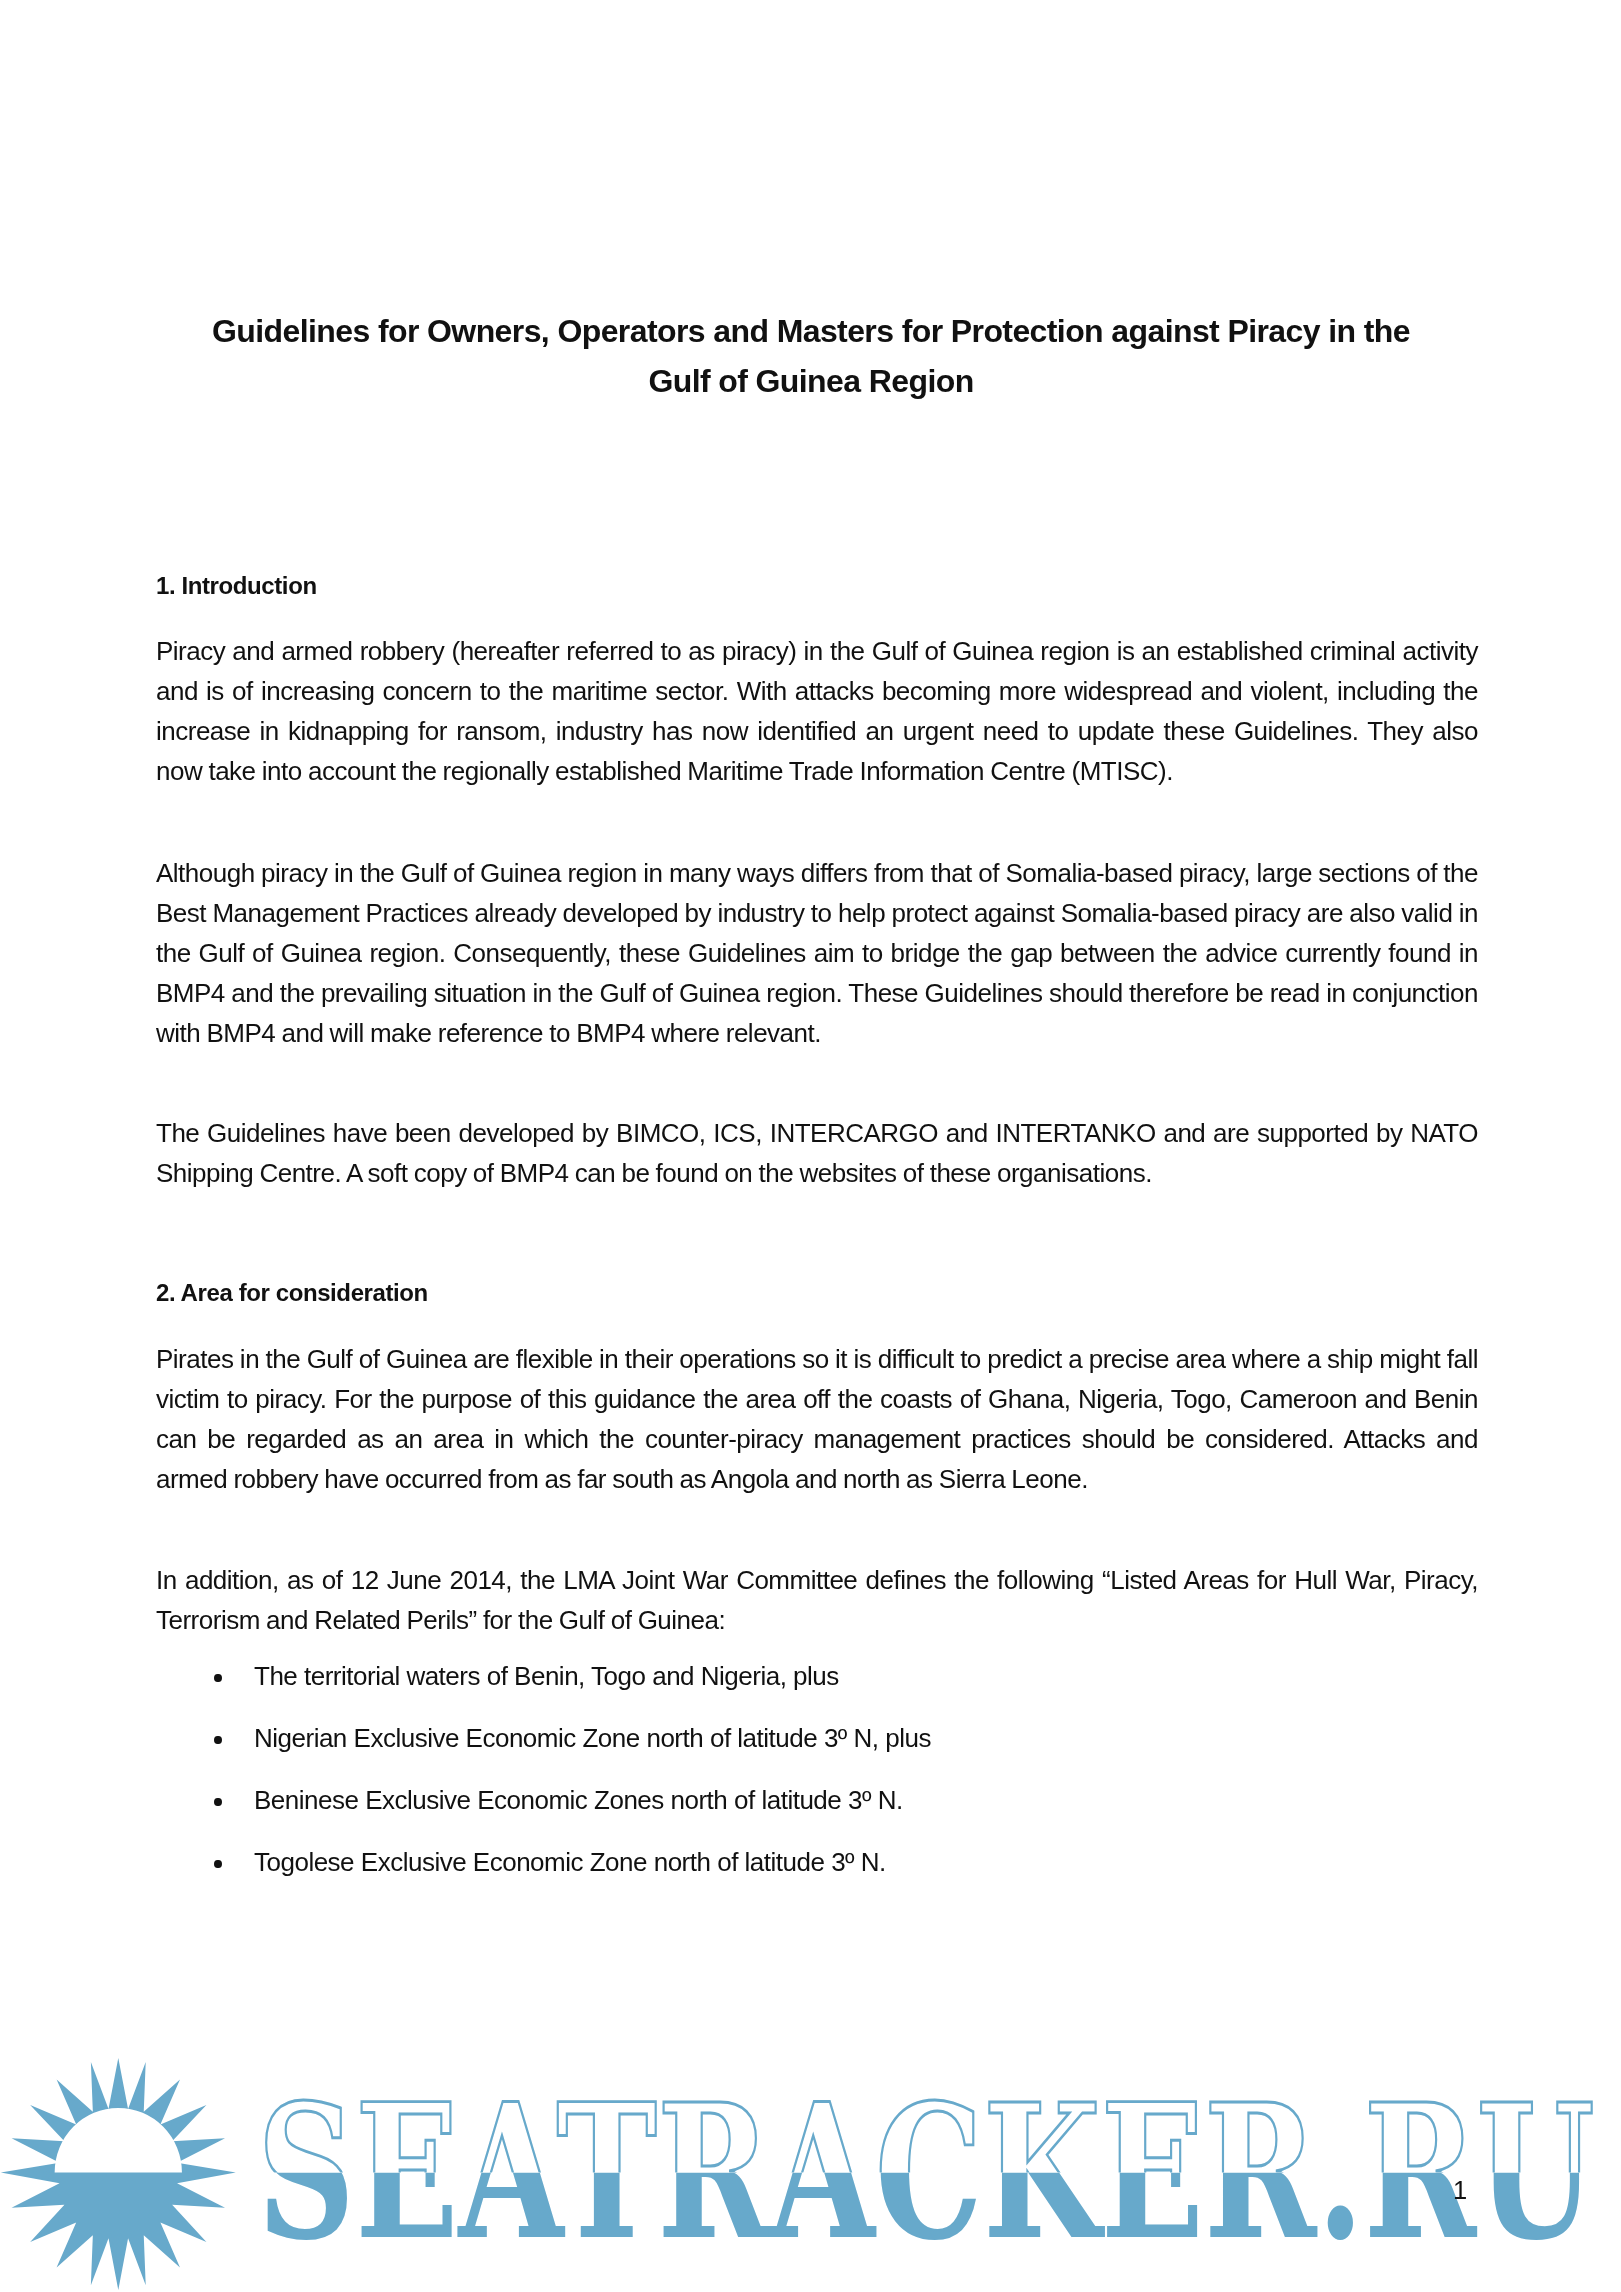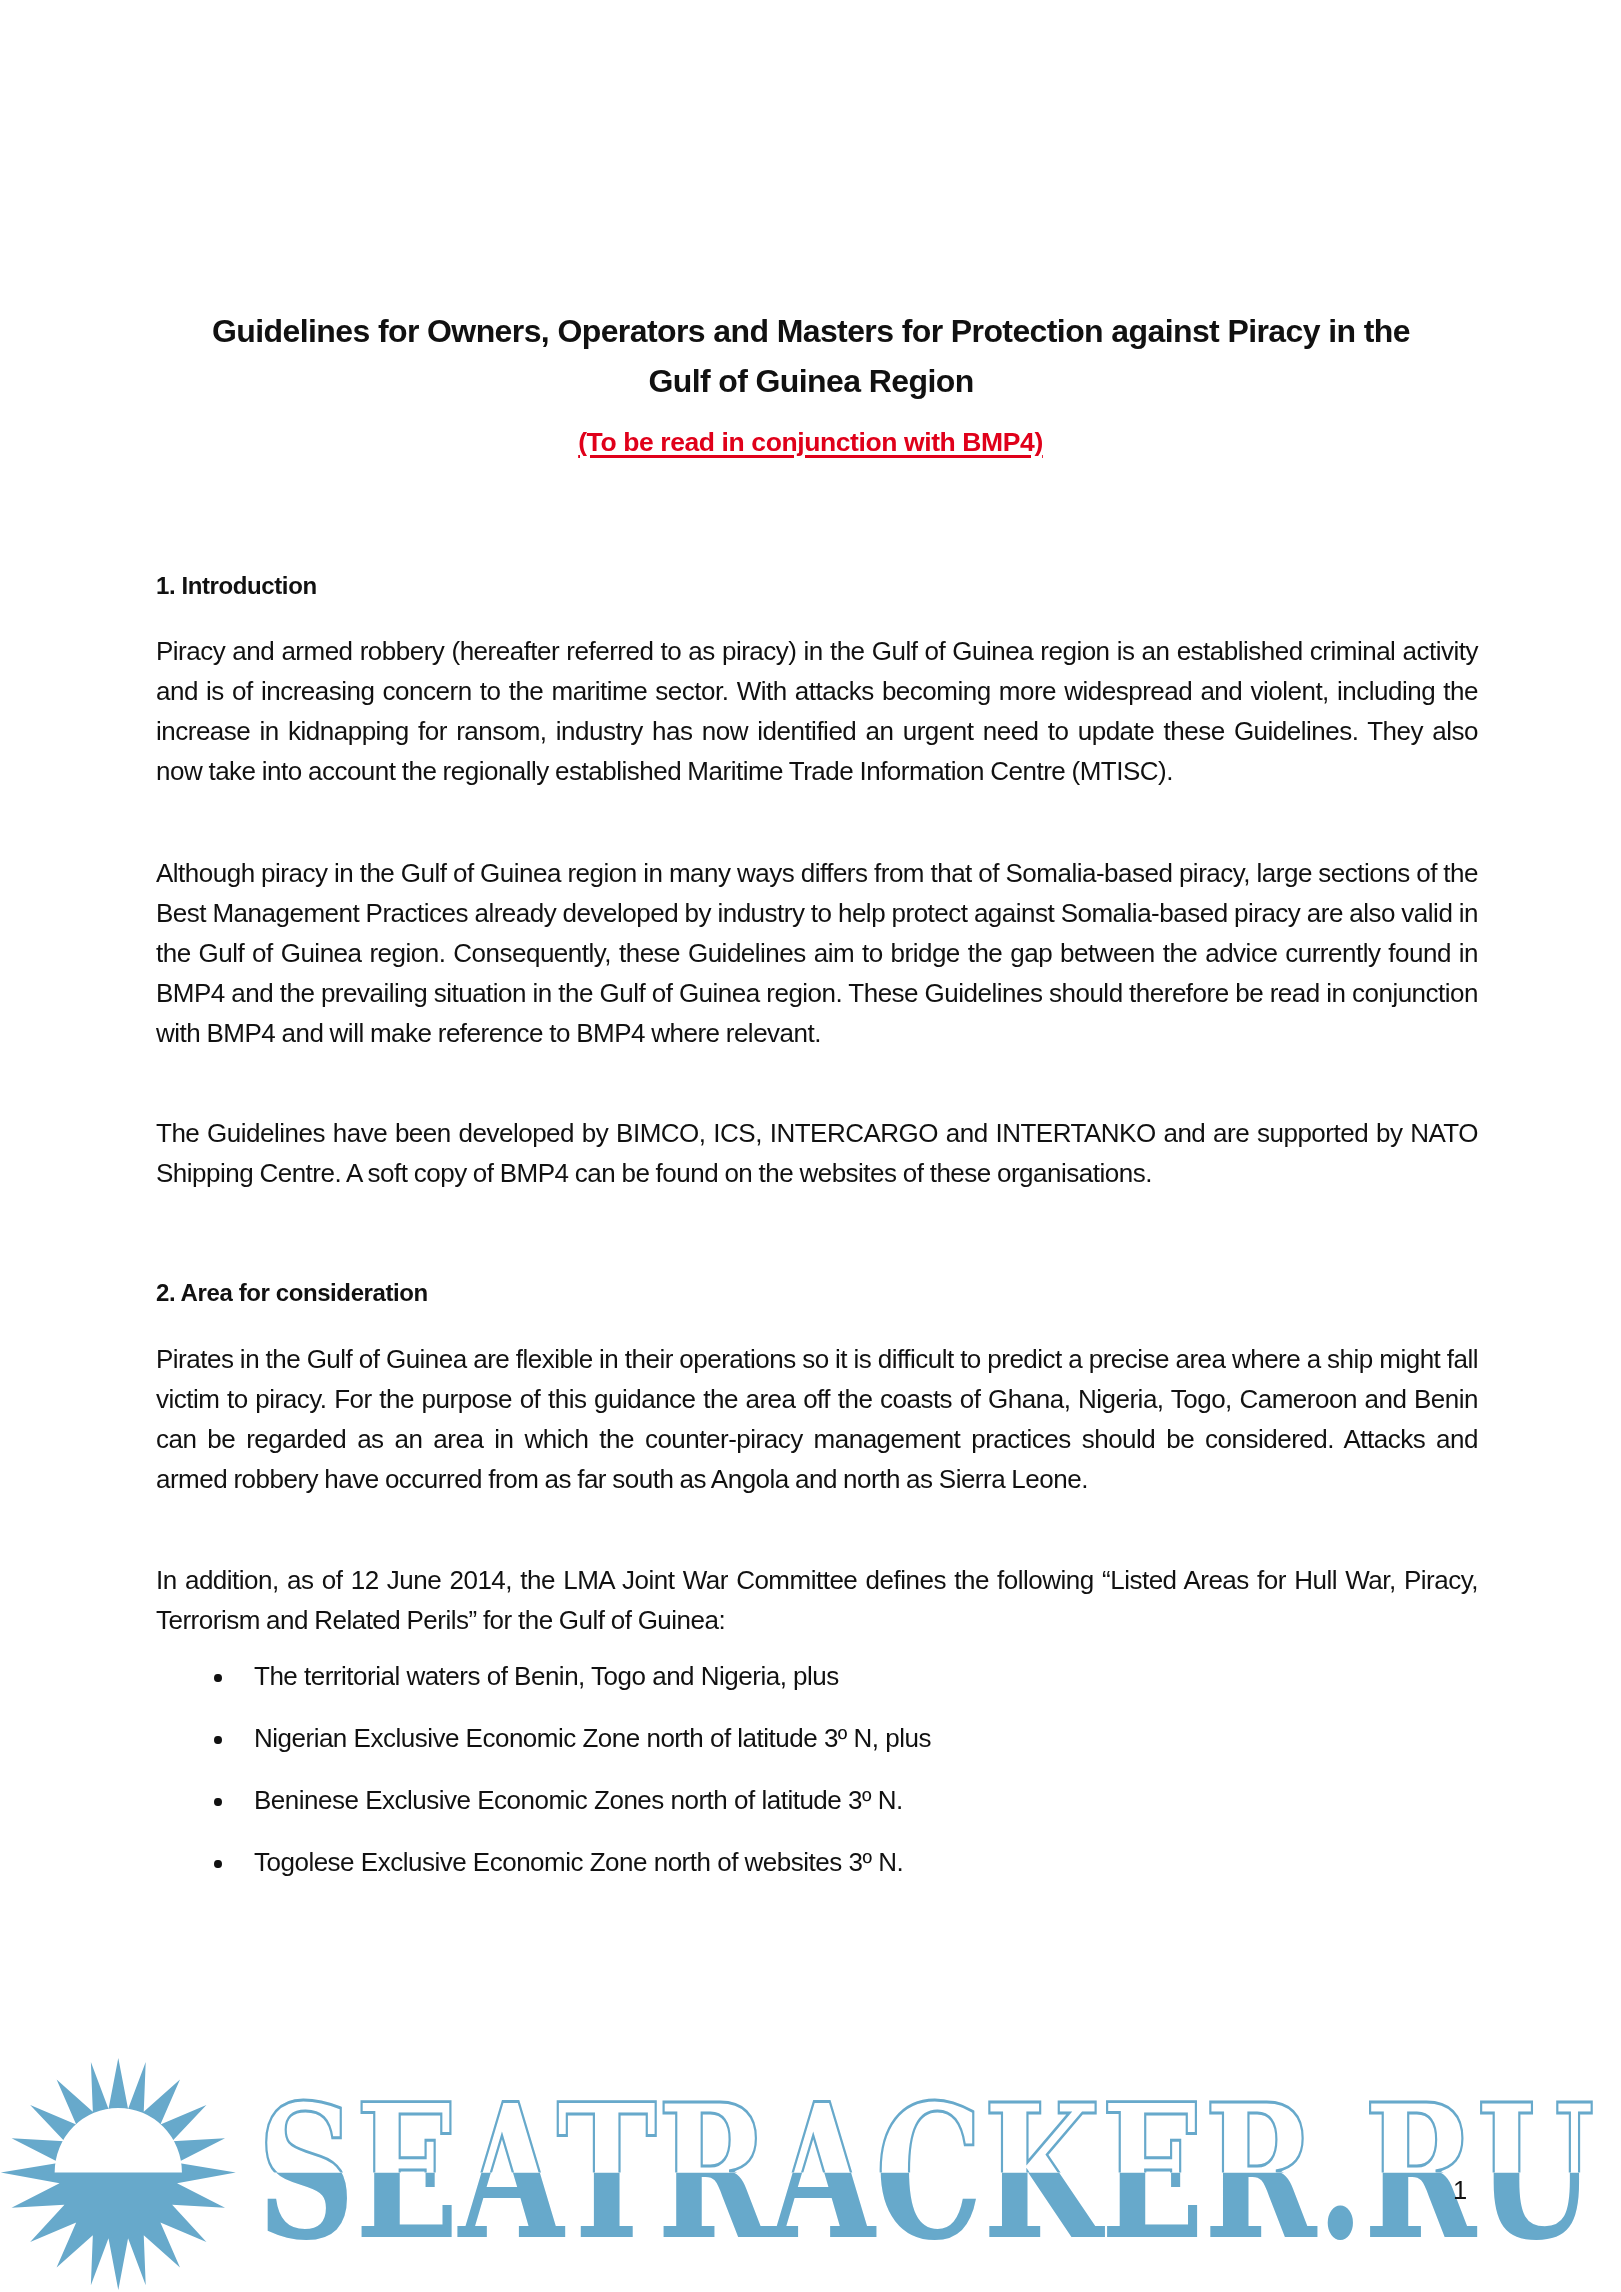--- a/index.html
+++ b/index.html
@@ -23,21 +23,20 @@
 </head>
 <body>
 
 <div class="page">
 
   <div class="title">
     <div>Guidelines for Owners, Operators and Masters for Protection against Piracy in the</div>
     <div>Gulf of Guinea Region</div>
   </div>
 
-  <div class="subtitle">(To be read in conjunction with BMP4)</div>
 
   <div class="heading" style="top:572px">1. Introduction</div>
 
   <div class="para" style="top:631px">Piracy and armed robbery (hereafter referred to as piracy) in the Gulf of Guinea region is an established criminal activity and is of increasing concern to the maritime sector. With attacks becoming more widespread and violent, including the increase in kidnapping for ransom, industry has now identified an urgent need to update these Guidelines. They also now take into account the regionally established Maritime Trade Information Centre (MTISC).</div>
   <div class="para" style="top:853px">Although piracy in the Gulf of Guinea region in many ways differs from that of Somalia-based piracy, large sections of the Best Management Practices already developed by industry to help protect against Somalia-based piracy are also valid in the Gulf of Guinea region. Consequently, these Guidelines aim to bridge the gap between the advice currently found in BMP4 and the prevailing situation in the Gulf of Guinea region. These Guidelines should therefore be read in conjunction with BMP4 and will make reference to BMP4 where relevant.</div>
   <div class="para" style="top:1113px">The Guidelines have been developed by BIMCO, ICS, INTERCARGO and INTERTANKO and are supported by NATO Shipping Centre. A soft copy of BMP4 can be found on the websites of these organisations.</div>
 
   <div class="heading" style="top:1279px">2. Area for consideration</div>
 
   <div class="para" style="top:1339px">Pirates in the Gulf of Guinea are flexible in their operations so it is difficult to predict a precise area where a ship might fall victim to piracy. For the purpose of this guidance the area off the coasts of Ghana, Nigeria, Togo, Cameroon and Benin can be regarded as an area in which the counter-piracy management practices should be considered. Attacks and armed robbery have occurred from as far south as Angola and north as Sierra Leone.</div>
@@ -50,21 +49,21 @@
   <div class="bullet" style="top:1723px">
     <span class="dot"></span>
     <span class="txt">Nigerian Exclusive Economic Zone north of latitude 3º N, plus</span>
   </div>
   <div class="bullet" style="top:1785px">
     <span class="dot"></span>
     <span class="txt">Beninese Exclusive Economic Zones north of latitude 3º N.</span>
   </div>
   <div class="bullet" style="top:1847px">
     <span class="dot"></span>
-    <span class="txt">Togolese Exclusive Economic Zone north of websites 3º N.</span>
+    <span class="txt">Togolese Exclusive Economic Zone north of latitude 3º N.</span>
   </div>
 
 
   <div class="watermark">
     <svg width="1621" height="234" viewBox="0 0 1654 239">
       <defs>
         <clipPath id="bottomHalf">
             <rect x="0" y="117" width="1654" height="130"></rect>
           </clipPath>
         <clipPath id="topHalf">

